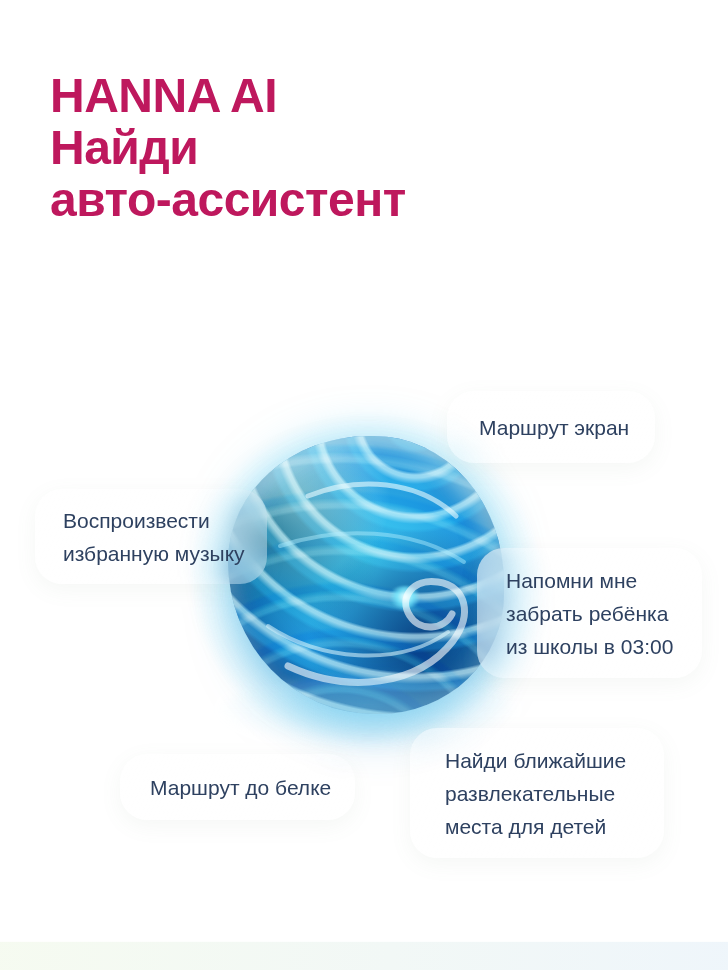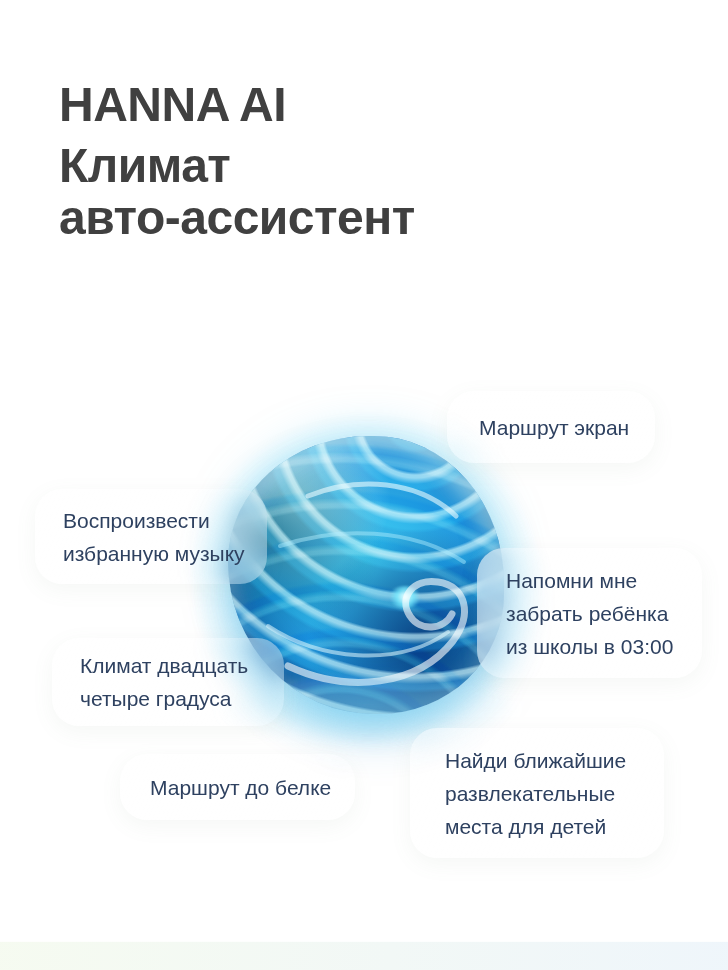--- a/index.html
+++ b/index.html
@@ -18,24 +18,24 @@
       radial-gradient(ellipse 40% 28% at 12% 72%, #def0b4 0%, rgba(222,240,180,0) 65%),
       radial-gradient(ellipse 38% 26% at 34% 82%, #d3ecc3 0%, rgba(211,236,195,0) 60%),
       radial-gradient(ellipse 55% 42% at 106% 48%, #d7e4f6 0%, rgba(215,228,246,0) 68%),
       radial-gradient(ellipse 60% 34% at 88% 88%, #dde8f6 0%, rgba(221,232,246,0) 60%),
       linear-gradient(180deg, #ffffff 0%, #fdfefc 26%, #f3f8ee 52%, #eef5ee 78%, #f7faf7 100%);
   }
 
   
   .titles { position: absolute; left: 50px; top: 70px; }
   .brand, .subtitle {
-    margin: 9px;
+    margin: 0;
     font-size: 48px; font-weight: 700;
     line-height: 52px;
-    color: #404040;
+    color: #be185d;
     letter-spacing: -0.5px;
     white-space: pre-line;
   }
 
   
   .orb-halo {
     position: absolute; left: 196px; top: 410px; width: 340px; height: 330px;
     border-radius: 50%;
     background: radial-gradient(circle at 50% 55%, rgba(90,205,240,0.38) 0%, rgba(90,205,240,0.16) 52%, rgba(90,205,240,0) 72%);
     filter: blur(6px);
@@ -118,21 +118,21 @@
     border-top: 1px solid rgba(255,255,255,0.9);
   }
 </style>
 </head>
 <body>
 
 <div class="stage">
 
   <div class="titles">
     <h1 class="brand">HANNA AI</h1>
-    <h2 class="subtitle">Климат
+    <h2 class="subtitle">Найди
 авто-ассистент</h2>
   </div>
 
   <div class="orb-halo"></div>
 
   <div class="orb">
     <div class="orb-ripples-top"></div>
     <div class="orb-ripples-bottom"></div>
     <div class="orb-spark"></div>
     <svg class="orb-swirls" viewBox="0 0 276 278" width="276" height="278">
@@ -144,22 +144,20 @@
   </div>
 
   <div class="orb-reflection"></div>
 
   <div class="bubble b-screen">Маршрут экран</div>
   <div class="bubble b-music">Воспроизвести
 избранную музыку</div>
   <div class="bubble b-remind">Напомни мне
 забрать ребёнка
 из школы в 03:00</div>
-  <div class="bubble b-climate">Климат двадцать
-четыре градуса</div>
   <div class="bubble b-route">Маршрут до белке</div>
   <div class="bubble b-places">Найди ближайшие
 развлекательные
 места для детей</div>
 
   <div class="footer-band"></div>
 
 </div>
 
 </body></html>

